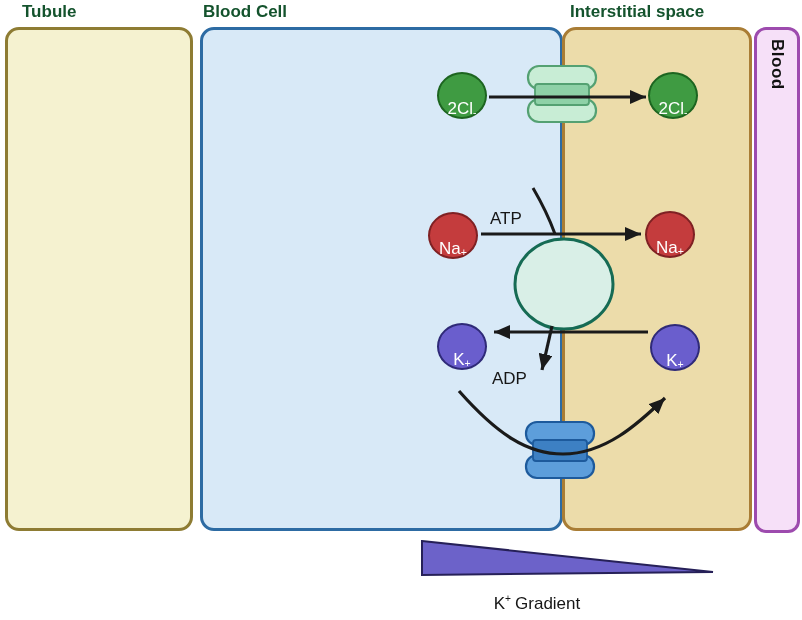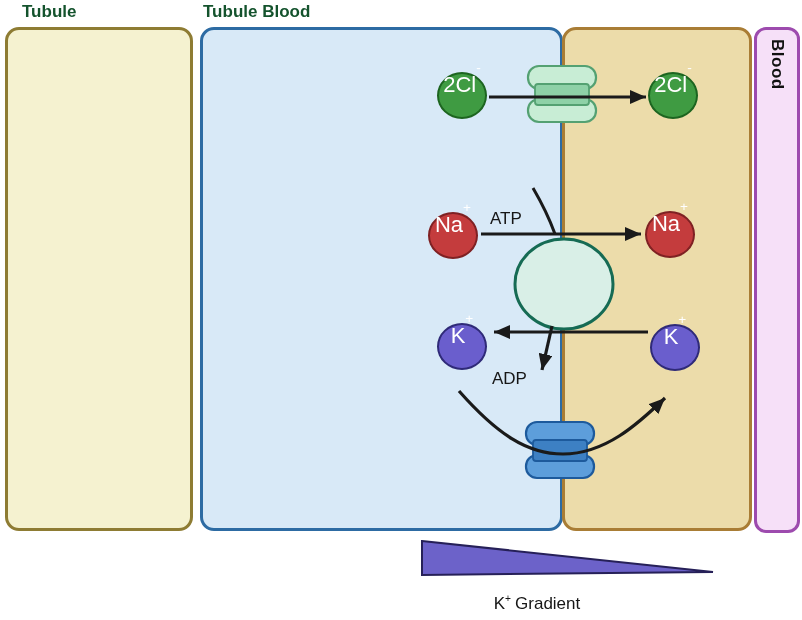--- a/index.html
+++ b/index.html
@@ -29,22 +29,22 @@
   .region.blood{left:754px;top:27px;width:46px;height:506px;border-radius:12px;
     background:var(--blood_fill);border-color:var(--blood_stroke);
     display:flex;justify-content:center;}
   .blood-label{
     writing-mode:vertical-rl;font-size:17px;font-weight:700;color:#111;
     margin-top:9px;letter-spacing:0.5px;
   }
 
   .ion{
     position:absolute;width:50px;height:47px;border-radius:50%;
-    display:flex;align-items:flex-start;justify-content:center;
-    color:#fff;font-size:22px;border:2.5px solid;line-height:1;
+    display:flex;align-items:flex-end;justify-content:center;
+    color:#fff;font-size:17px;border:2.5px solid;line-height:1;
   }
   .ion sup{font-size:0.62em;line-height:0;position:relative;top:-0.45em;}
   .ion.chloride{background:var(--chloride_fill);border-color:var(--chloride_stroke);}
   .ion.sodium{background:var(--sodium_fill);border-color:var(--sodium_stroke);}
   .ion.potassium{background:var(--potassium_fill);border-color:var(--potassium_stroke);}
 
   .ion.cl-left{left:437px;top:72px;}
   .ion.cl-right{left:648px;top:72px;}
   .ion.na-left{left:428px;top:212px;}
   .ion.na-right{left:645px;top:211px;}
@@ -70,21 +70,22 @@
   .bchan-lobe{fill:var(--blue_channel_fill);stroke:var(--blue_channel_stroke);stroke-width:2.2;}
   .bchan-band{fill:var(--blue_channel_band);stroke:var(--blue_channel_stroke);stroke-width:1.8;}
   .gradient-triangle{fill:var(--triangle_fill);stroke:var(--triangle_stroke);stroke-width:2;}
 </style>
 </head>
 <body>
 
 <div class="stage">
 
   <div class="region-label" style="left:22px;top:2px;">Tubule</div>
-  <div class="region-label" style="left:203px;top:2px;">Tubule Blood</div>
+  <div class="region-label" style="left:203px;top:2px;">Blood Cell</div>
+  <div class="region-label" style="left:570px;top:2px;">Interstitial space</div>
 
   <div class="region tubule"></div>
   <div class="region tubule-cell"></div>
   <div class="region interstitial"></div>
   <div class="region blood">
     <div class="blood-label">Blood</div>
   </div>
 
   <svg class="overlay" viewBox="0 0 802 620">
     <defs>

